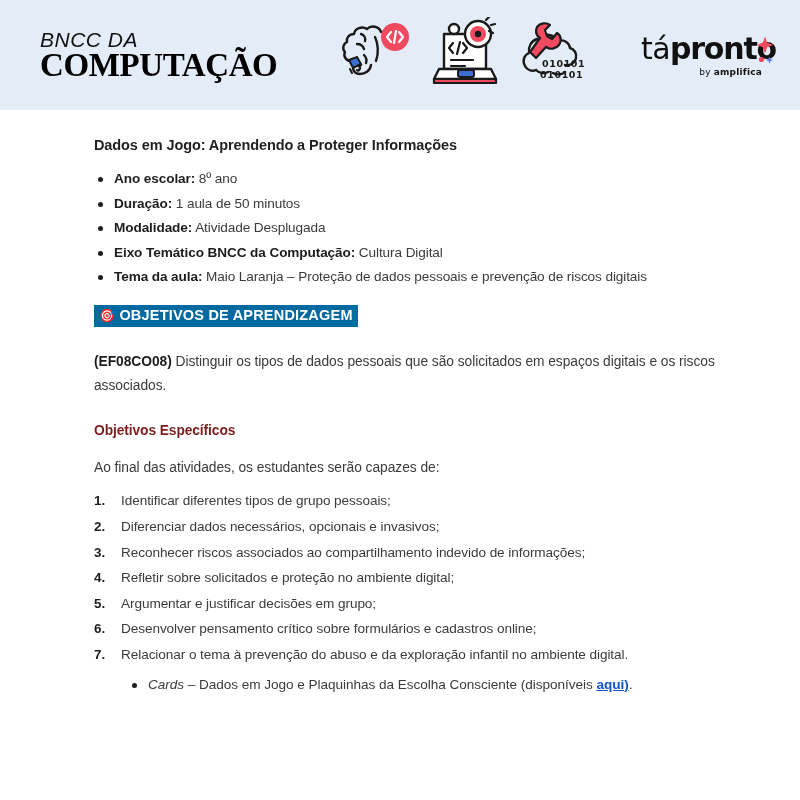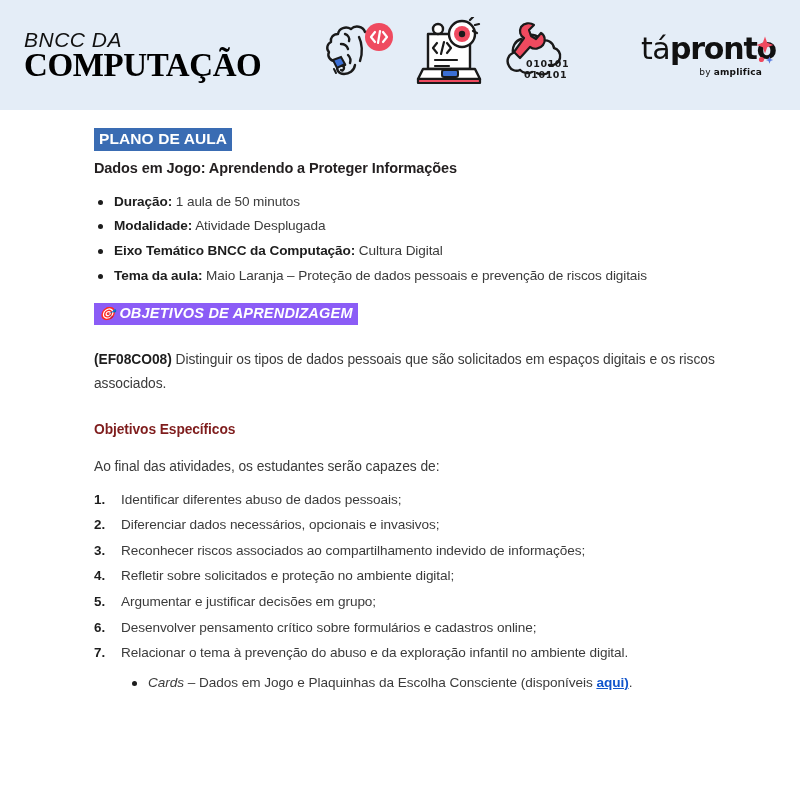--- a/index.html
+++ b/index.html
@@ -17,21 +17,21 @@
   .header-band {
     width: 800px;
     height: 110px;
     background: #e4edf7;
     display: flex;
     align-items: center;
     position: relative;
   }
 
   .bncc-logo {
-    margin-left: 24px;
+    margin-left: 40px;
     width: 235px;
     line-height: 1;
     user-select: none;
   }
   .bncc-line1 {
     font-family: "Liberation Sans", sans-serif;
     font-style: italic;
     font-weight: 400;
     font-size: 21px;
     letter-spacing: 0.5px;
@@ -100,21 +100,21 @@
   .hl {
     display: inline-block;
     padding: 2px 5px 3px 5px;
     font-weight: 700;
     font-size: 15.5px;
     color: #ffffff;
     line-height: 1.15;
     letter-spacing: 0.1px;
   }
   .hl-blue { background: #3a6cb3; }
-  .hl-red  { background: #8b5cf6; font-size: 14.5px; letter-spacing: 0.2px; font-style: italic; }
+  .hl-red  { background: #0369a1; font-size: 14.5px; letter-spacing: 0.2px; }
   .hl-red .sec-emoji { margin-right: 4px; font-size: 13px; }
 
   .subtitle {
     font-weight: 700;
     font-size: 14.5px;
     color: #231f20;
     margin-top: 9px;
     letter-spacing: -0.1px;
   }
 
@@ -319,42 +319,42 @@
     </div>
     <div class="tp-sub">
       <span class="tp-by">by </span><span>amplifica</span>
     </div>
   </div>
 </div>
 
 <div class="doc">
 
   <div>
-    <span class="hl hl-blue">PLANO DE AULA</span>
     <div class="subtitle">Dados em Jogo: Aprendendo a Proteger Informações</div>
 
     <ul class="meta">
+      <li><b>Ano escolar:</b><span> 8º ano</span></li>
       <li><b>Duração:</b><span> 1 aula de 50 minutos</span></li>
       <li><b>Modalidade:</b><span> Atividade Desplugada</span></li>
       <li><b>Eixo Temático BNCC da Computação:</b><span> Cultura Digital</span></li>
       <li><b>Tema da aula:</b><span> Maio Laranja – Proteção de dados pessoais e prevenção de riscos digitais</span></li>
     </ul>
   </div>
 
   <div class="sec-gap-a">
     <span class="hl hl-red"><span class="sec-emoji">🎯</span><span>OBJETIVOS DE APRENDIZAGEM</span></span>
 
     <p class="body sec-gap-b"><b>(EF08CO08)</b><span> Distinguir os tipos de dados pessoais que são solicitados em espaços digitais e os riscos associados.</span></p>
 
     <div class="h-sub">Objetivos Específicos</div>
 
     <p class="lead">Ao final das atividades, os estudantes serão capazes de:</p>
 
     <ol class="goals">
-      <li>Identificar diferentes abuso de dados pessoais;</li>
+      <li>Identificar diferentes tipos de grupo pessoais;</li>
       <li>Diferenciar dados necessários, opcionais e invasivos;</li>
       <li>Reconhecer riscos associados ao compartilhamento indevido de informações;</li>
       <li>Refletir sobre solicitados e proteção no ambiente digital;</li>
       <li>Argumentar e justificar decisões em grupo;</li>
       <li>Desenvolver pensamento crítico sobre formulários e cadastros online;</li>
       <li>Relacionar o tema à prevenção do abuso e da exploração infantil no ambiente digital.</li>
     </ol>
   </div>
 
   <div>

